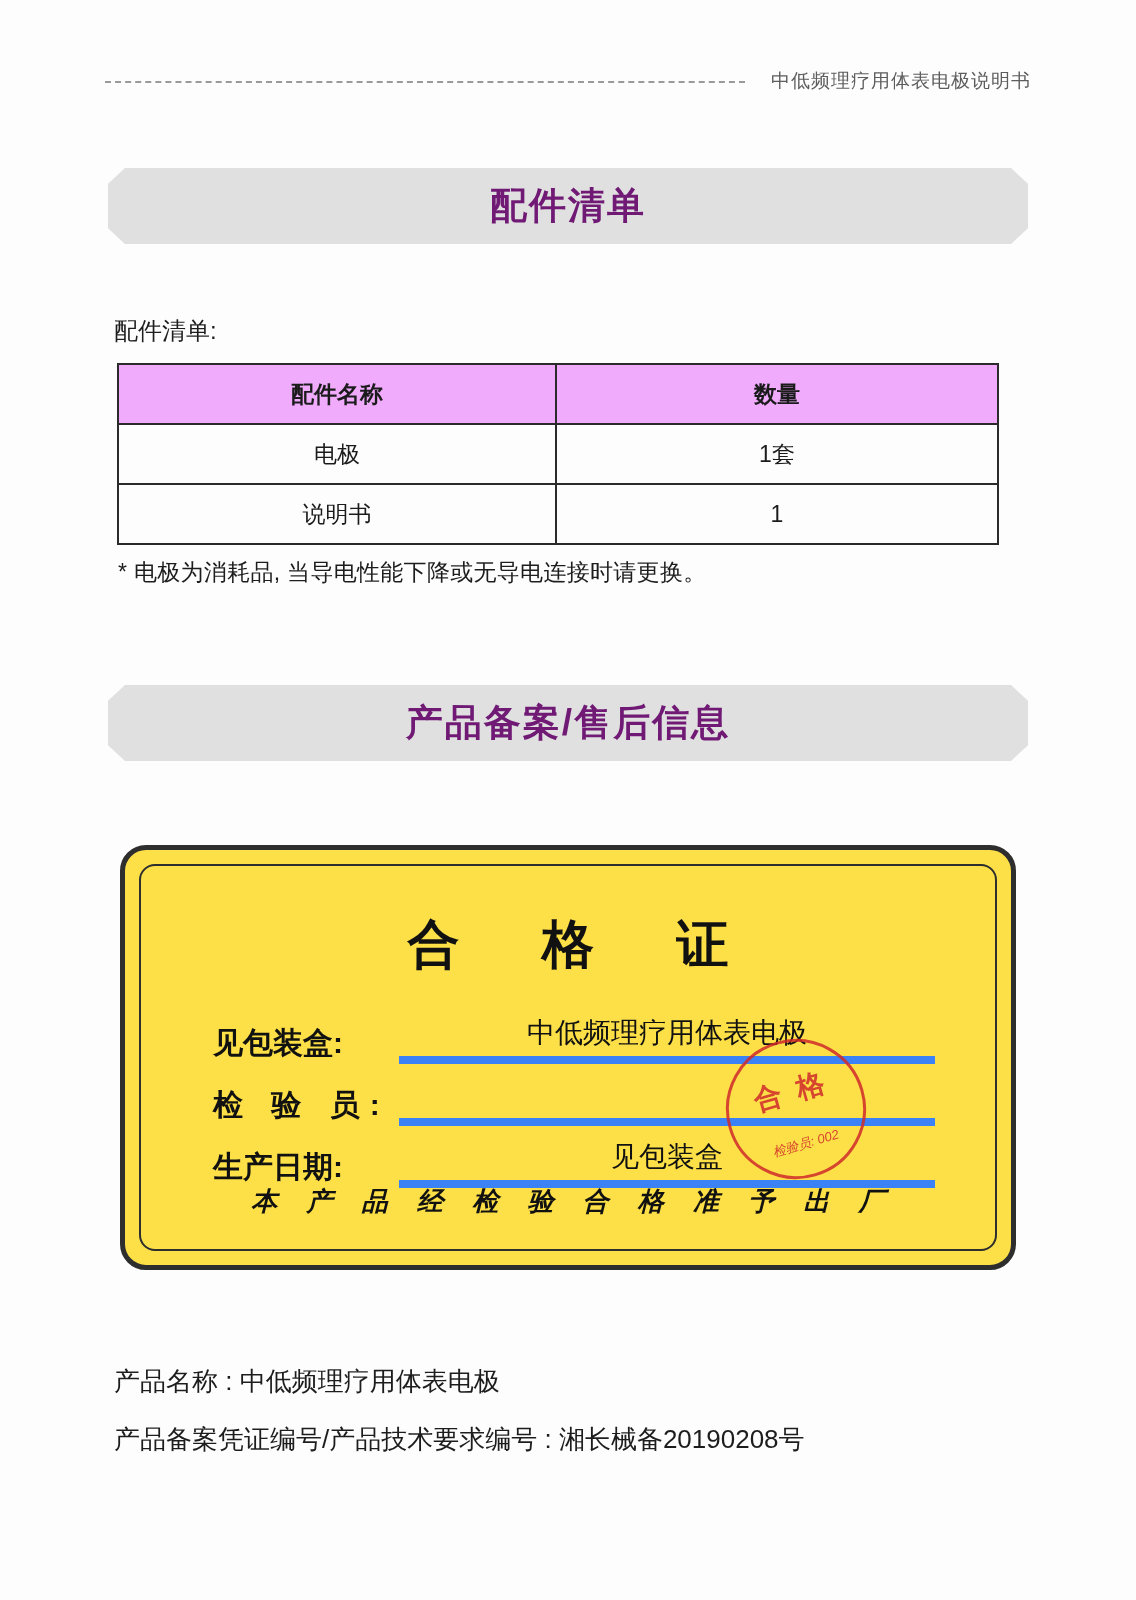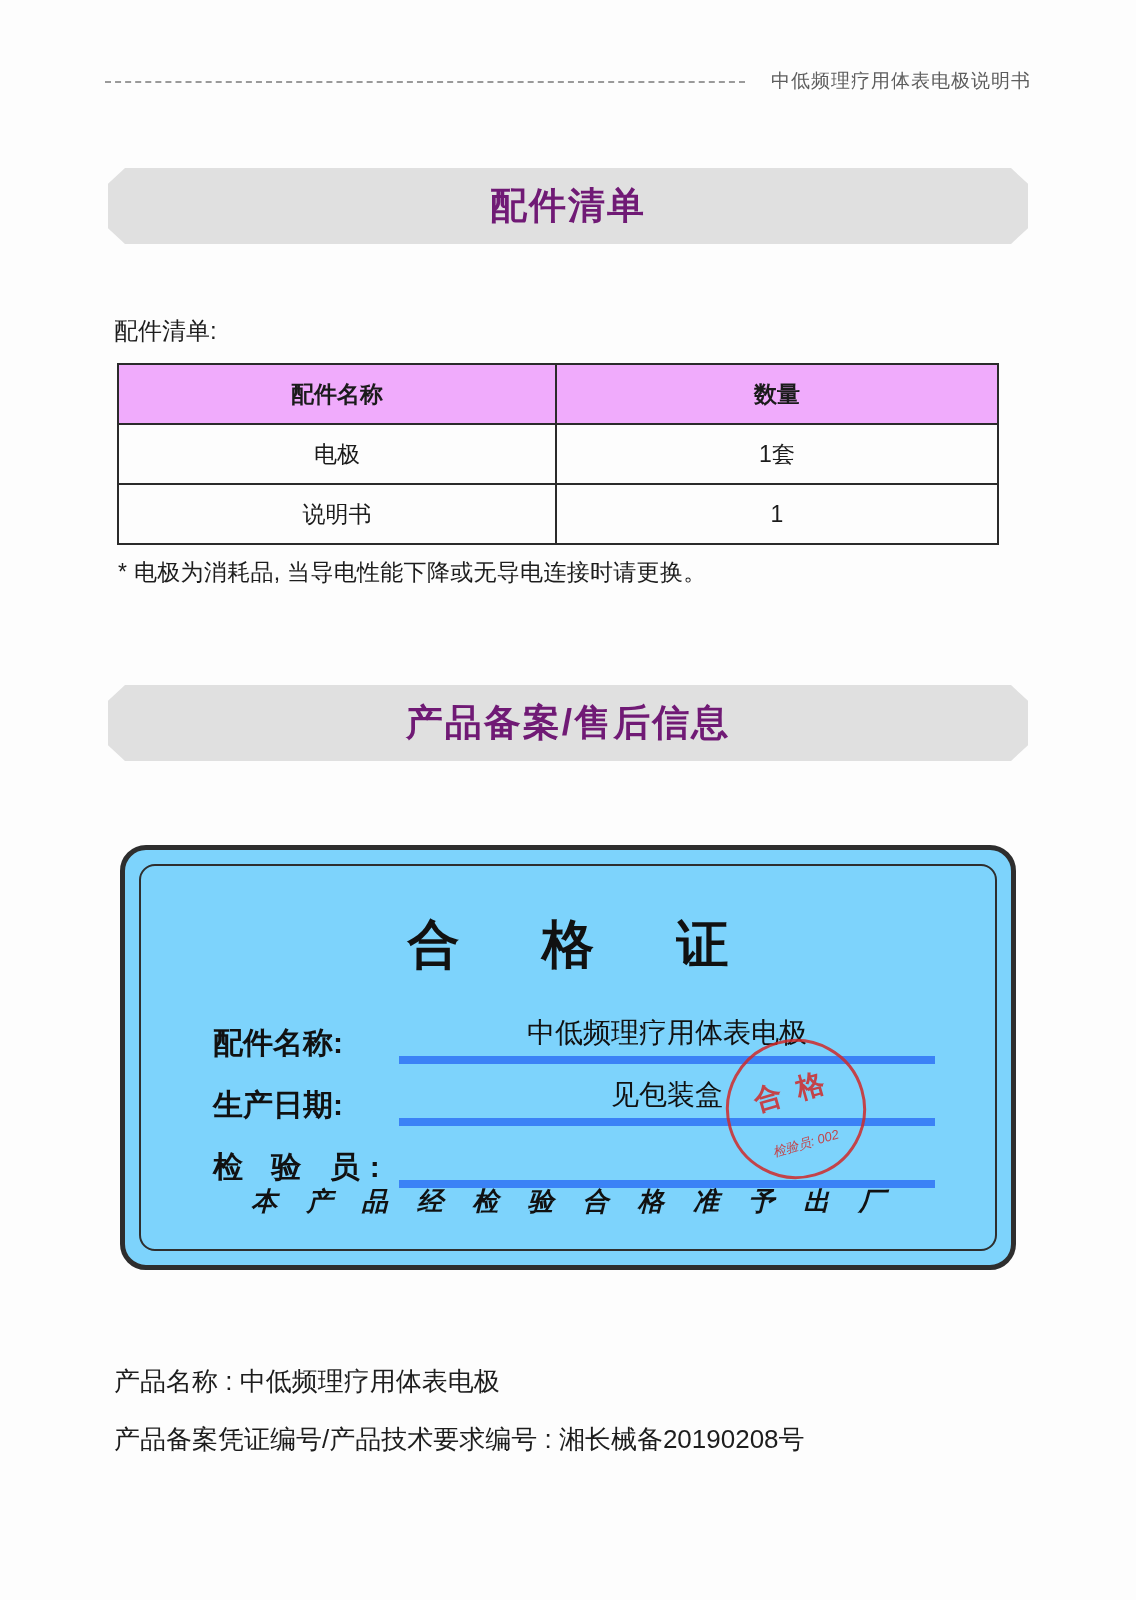--- a/index.html
+++ b/index.html
@@ -129,21 +129,21 @@
   
   .cert-outer {
     position: absolute;
     left: 120px;
     top: 845px;
     width: 896px;
     height: 425px;
     border: 5px solid #2e2e2e;
     border-radius: 26px;
     box-sizing: border-box;
-    background: #7dd3fc;
+    background: #fde047;
   }
   .cert-inner {
     position: absolute;
     left: 14px;
     top: 14px;
     right: 14px;
     bottom: 14px;
     border: 2px solid #2e2e2e;
     border-radius: 16px;
     box-sizing: border-box;
@@ -295,31 +295,31 @@
   <div class="banner" id="banner-record">
     <div class="banner-inner">产品备案/售后信息</div>
   </div>
 
   <div class="cert-outer">
     <div class="cert-inner">
       <div class="cert-title">合 格 证</div>
 
       <div class="cert-rows">
         <div class="cert-row">
-          <div class="lbl">配件名称:</div>
+          <div class="lbl">见包装盒:</div>
           <div class="val">中低频理疗用体表电极</div>
+        </div>
+        <div class="cert-row">
+          <div class="lbl spaced">检 验 员:</div>
+          <div class="val"></div>
         </div>
         <div class="cert-row">
           <div class="lbl">生产日期:</div>
           <div class="val">见包装盒</div>
         </div>
-        <div class="cert-row">
-          <div class="lbl spaced">检 验 员:</div>
-          <div class="val"></div>
-        </div>
       </div>
 
       <div class="stamp">
         <div class="stamp-main">合 格</div>
         <div class="stamp-sub">检验员: 002</div>
       </div>
 
       <div class="cert-foot">本 产 品 经 检 验 合 格 准 予 出 厂</div>
     </div>
   </div>

